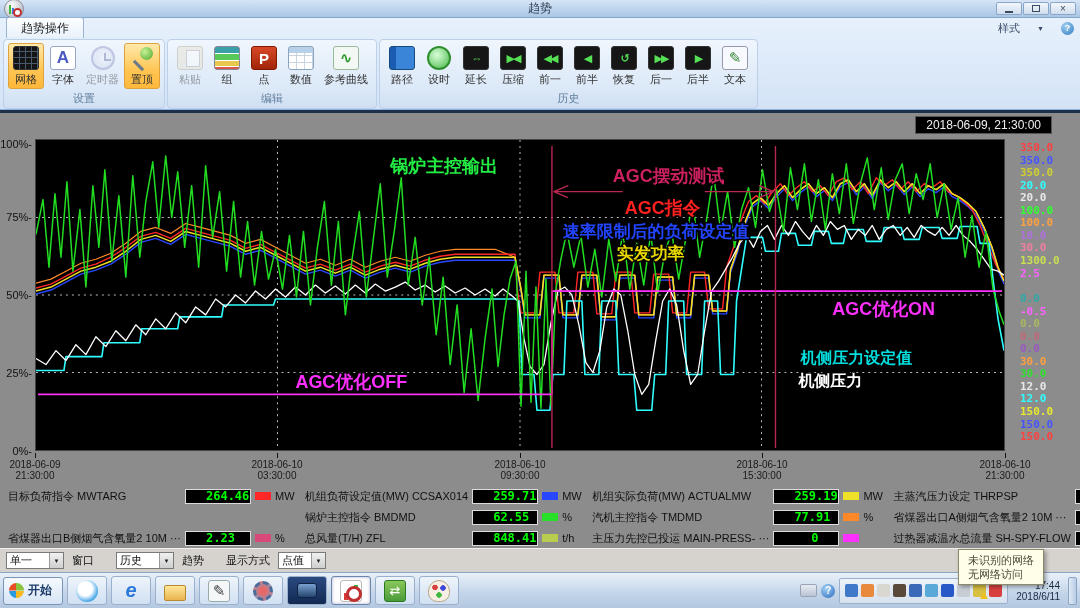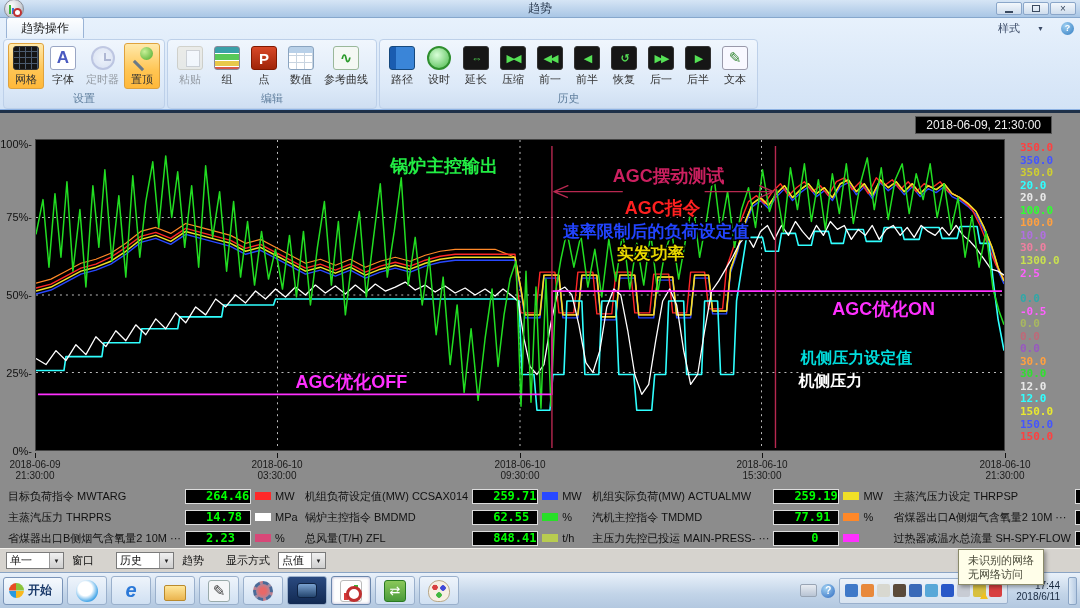--- a/index.html
+++ b/index.html
@@ -391,26 +391,20 @@
       </div>
     <div class="legend" id="legend">
         <div class="lcol">
           <div class="lrow">
             <span class="llabel">目标负荷指令 MWTARG</span>
             <span class="lvalue">264.46</span>
             <span class="lswatch" style="background: rgb(255, 40, 40);"></span>
             <span class="lunit">MW</span>
           </div>
           <div class="lrow">
-            <span class="llabel">主蒸汽压力 THRPRS</span>
-            <span class="lvalue">14.78</span>
-            <span class="lswatch" style="background: rgb(255, 255, 255);"></span>
-            <span class="lunit">MPa</span>
-          </div>
-          <div class="lrow">
             <span class="llabel">省煤器出口B侧烟气含氧量2 10M ···</span>
             <span class="lvalue">2.23</span>
             <span class="lswatch" style="background: rgb(216, 72, 120);"></span>
             <span class="lunit">%</span>
           </div>
         </div>
         <div class="lcol">
           <div class="lrow">
             <span class="llabel">机组负荷设定值(MW) CCSAX014</span>
             <span class="lvalue">259.71</span>

